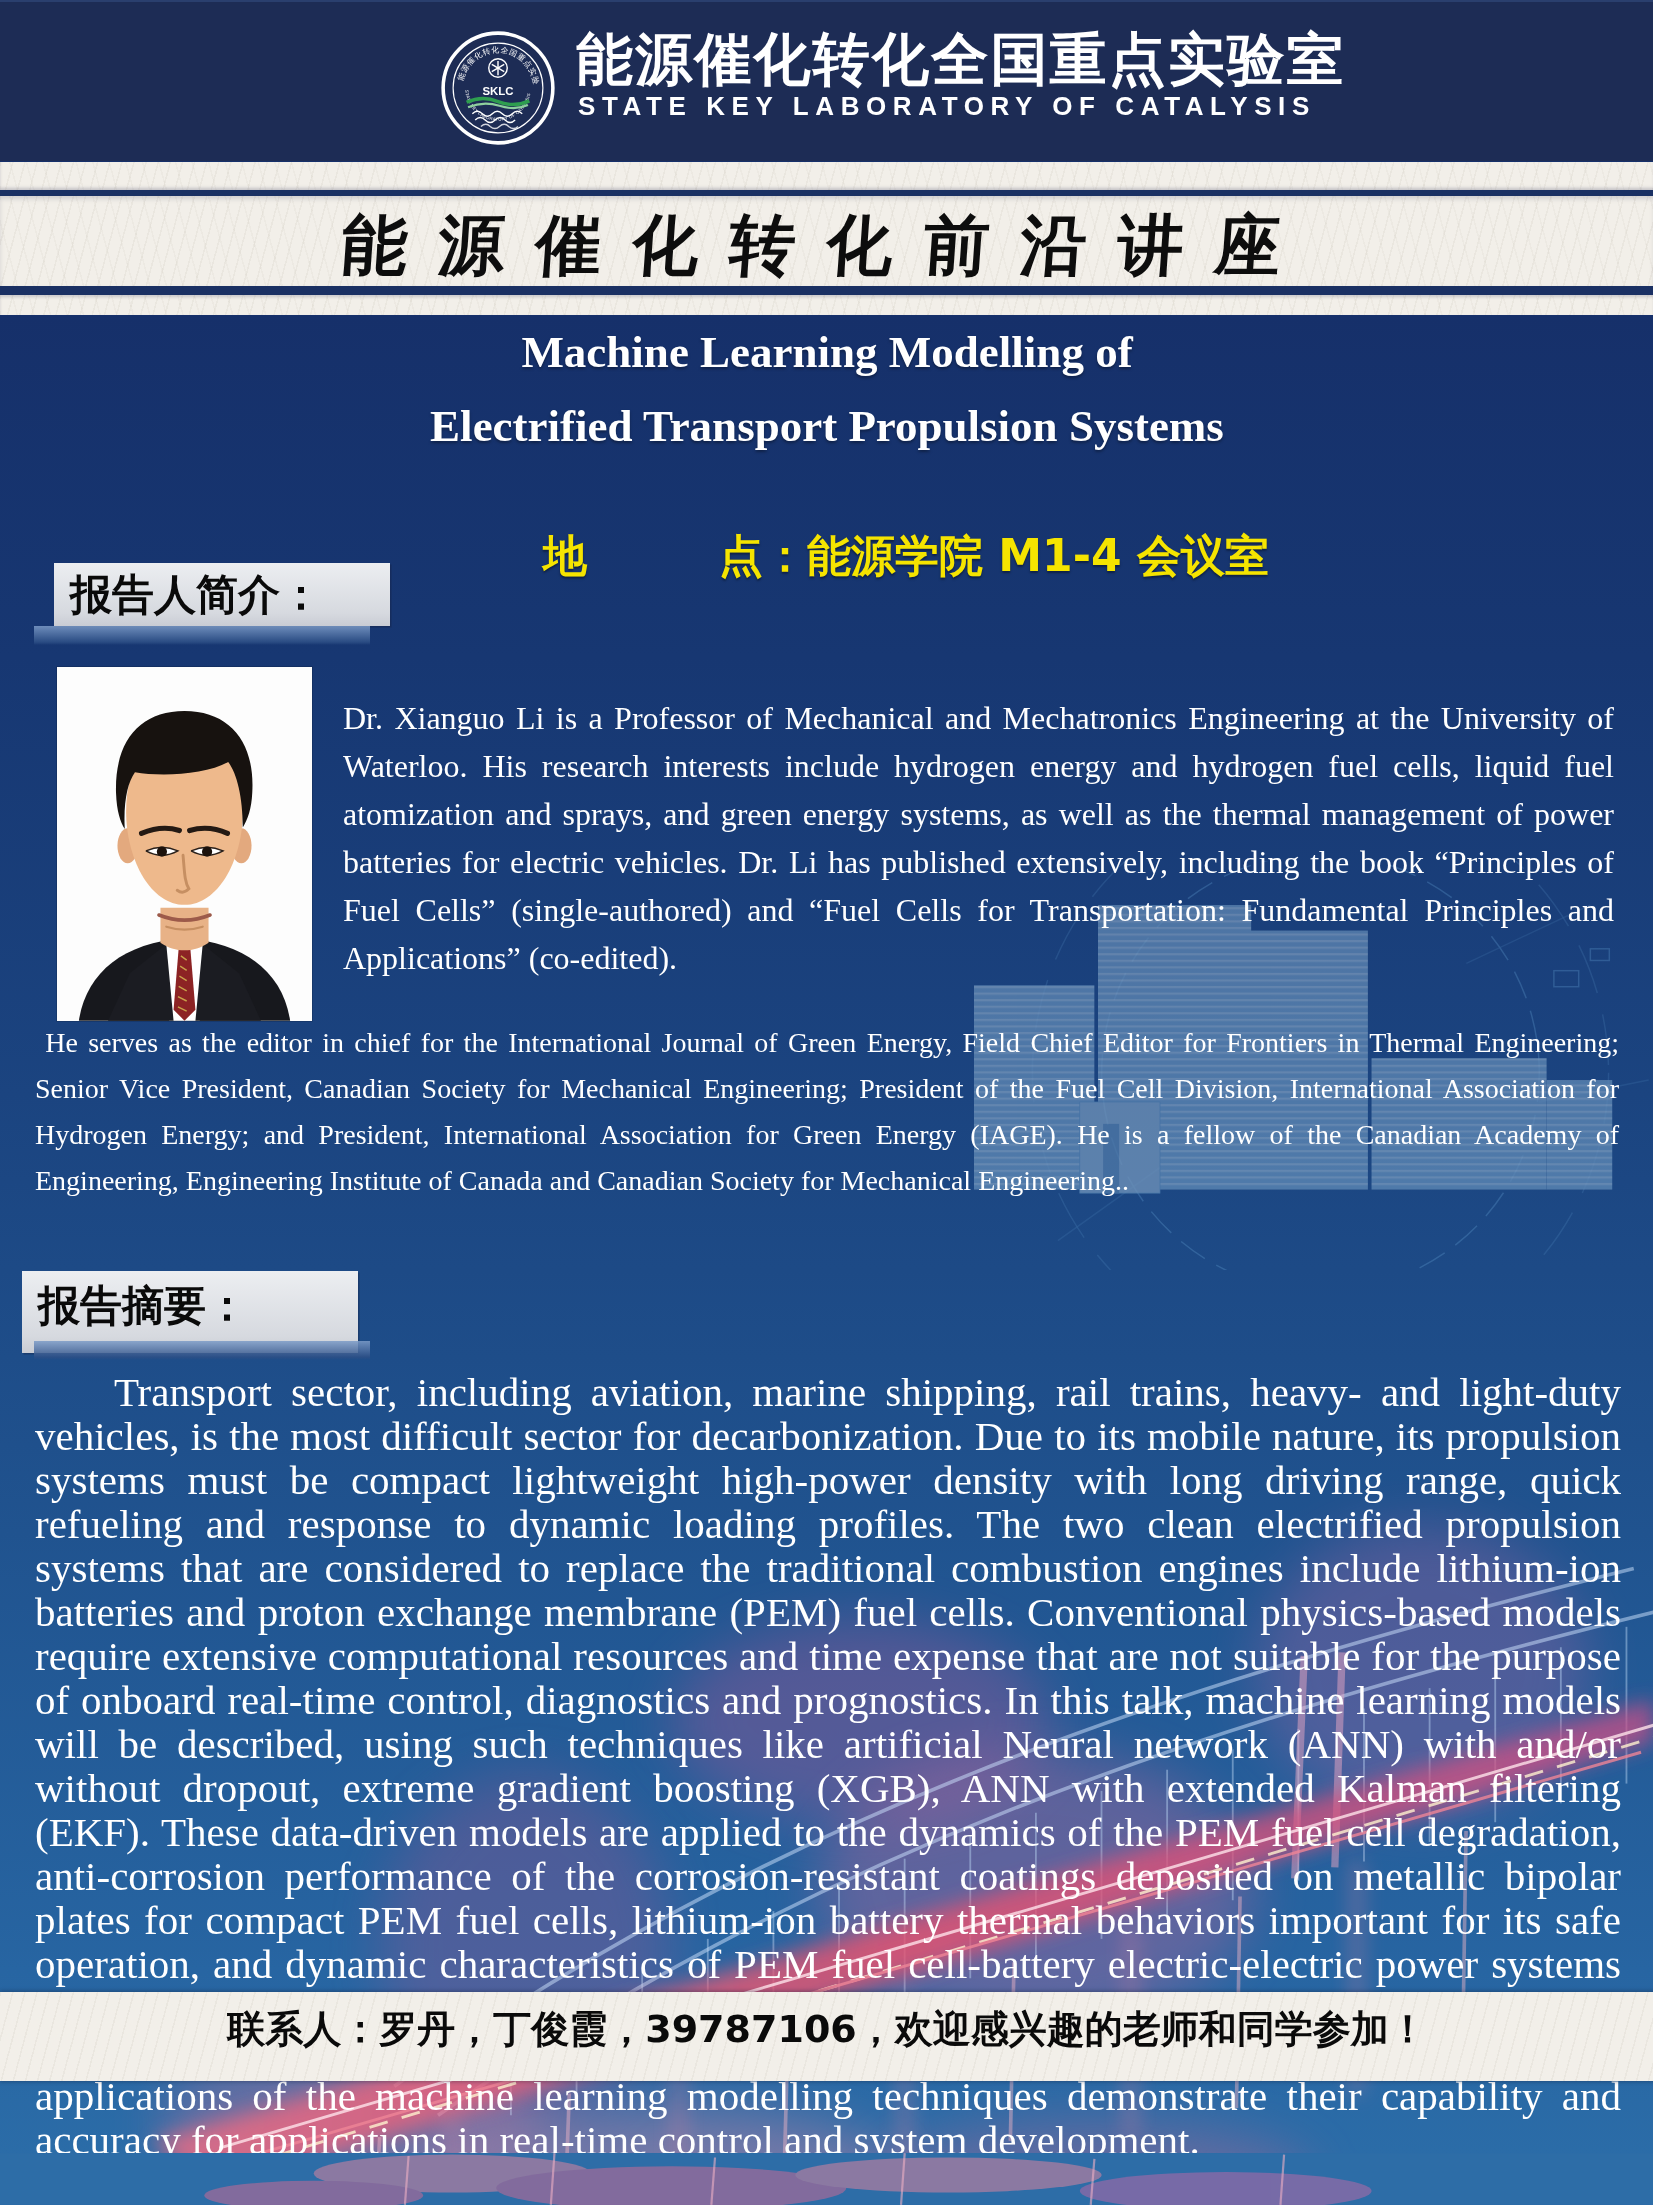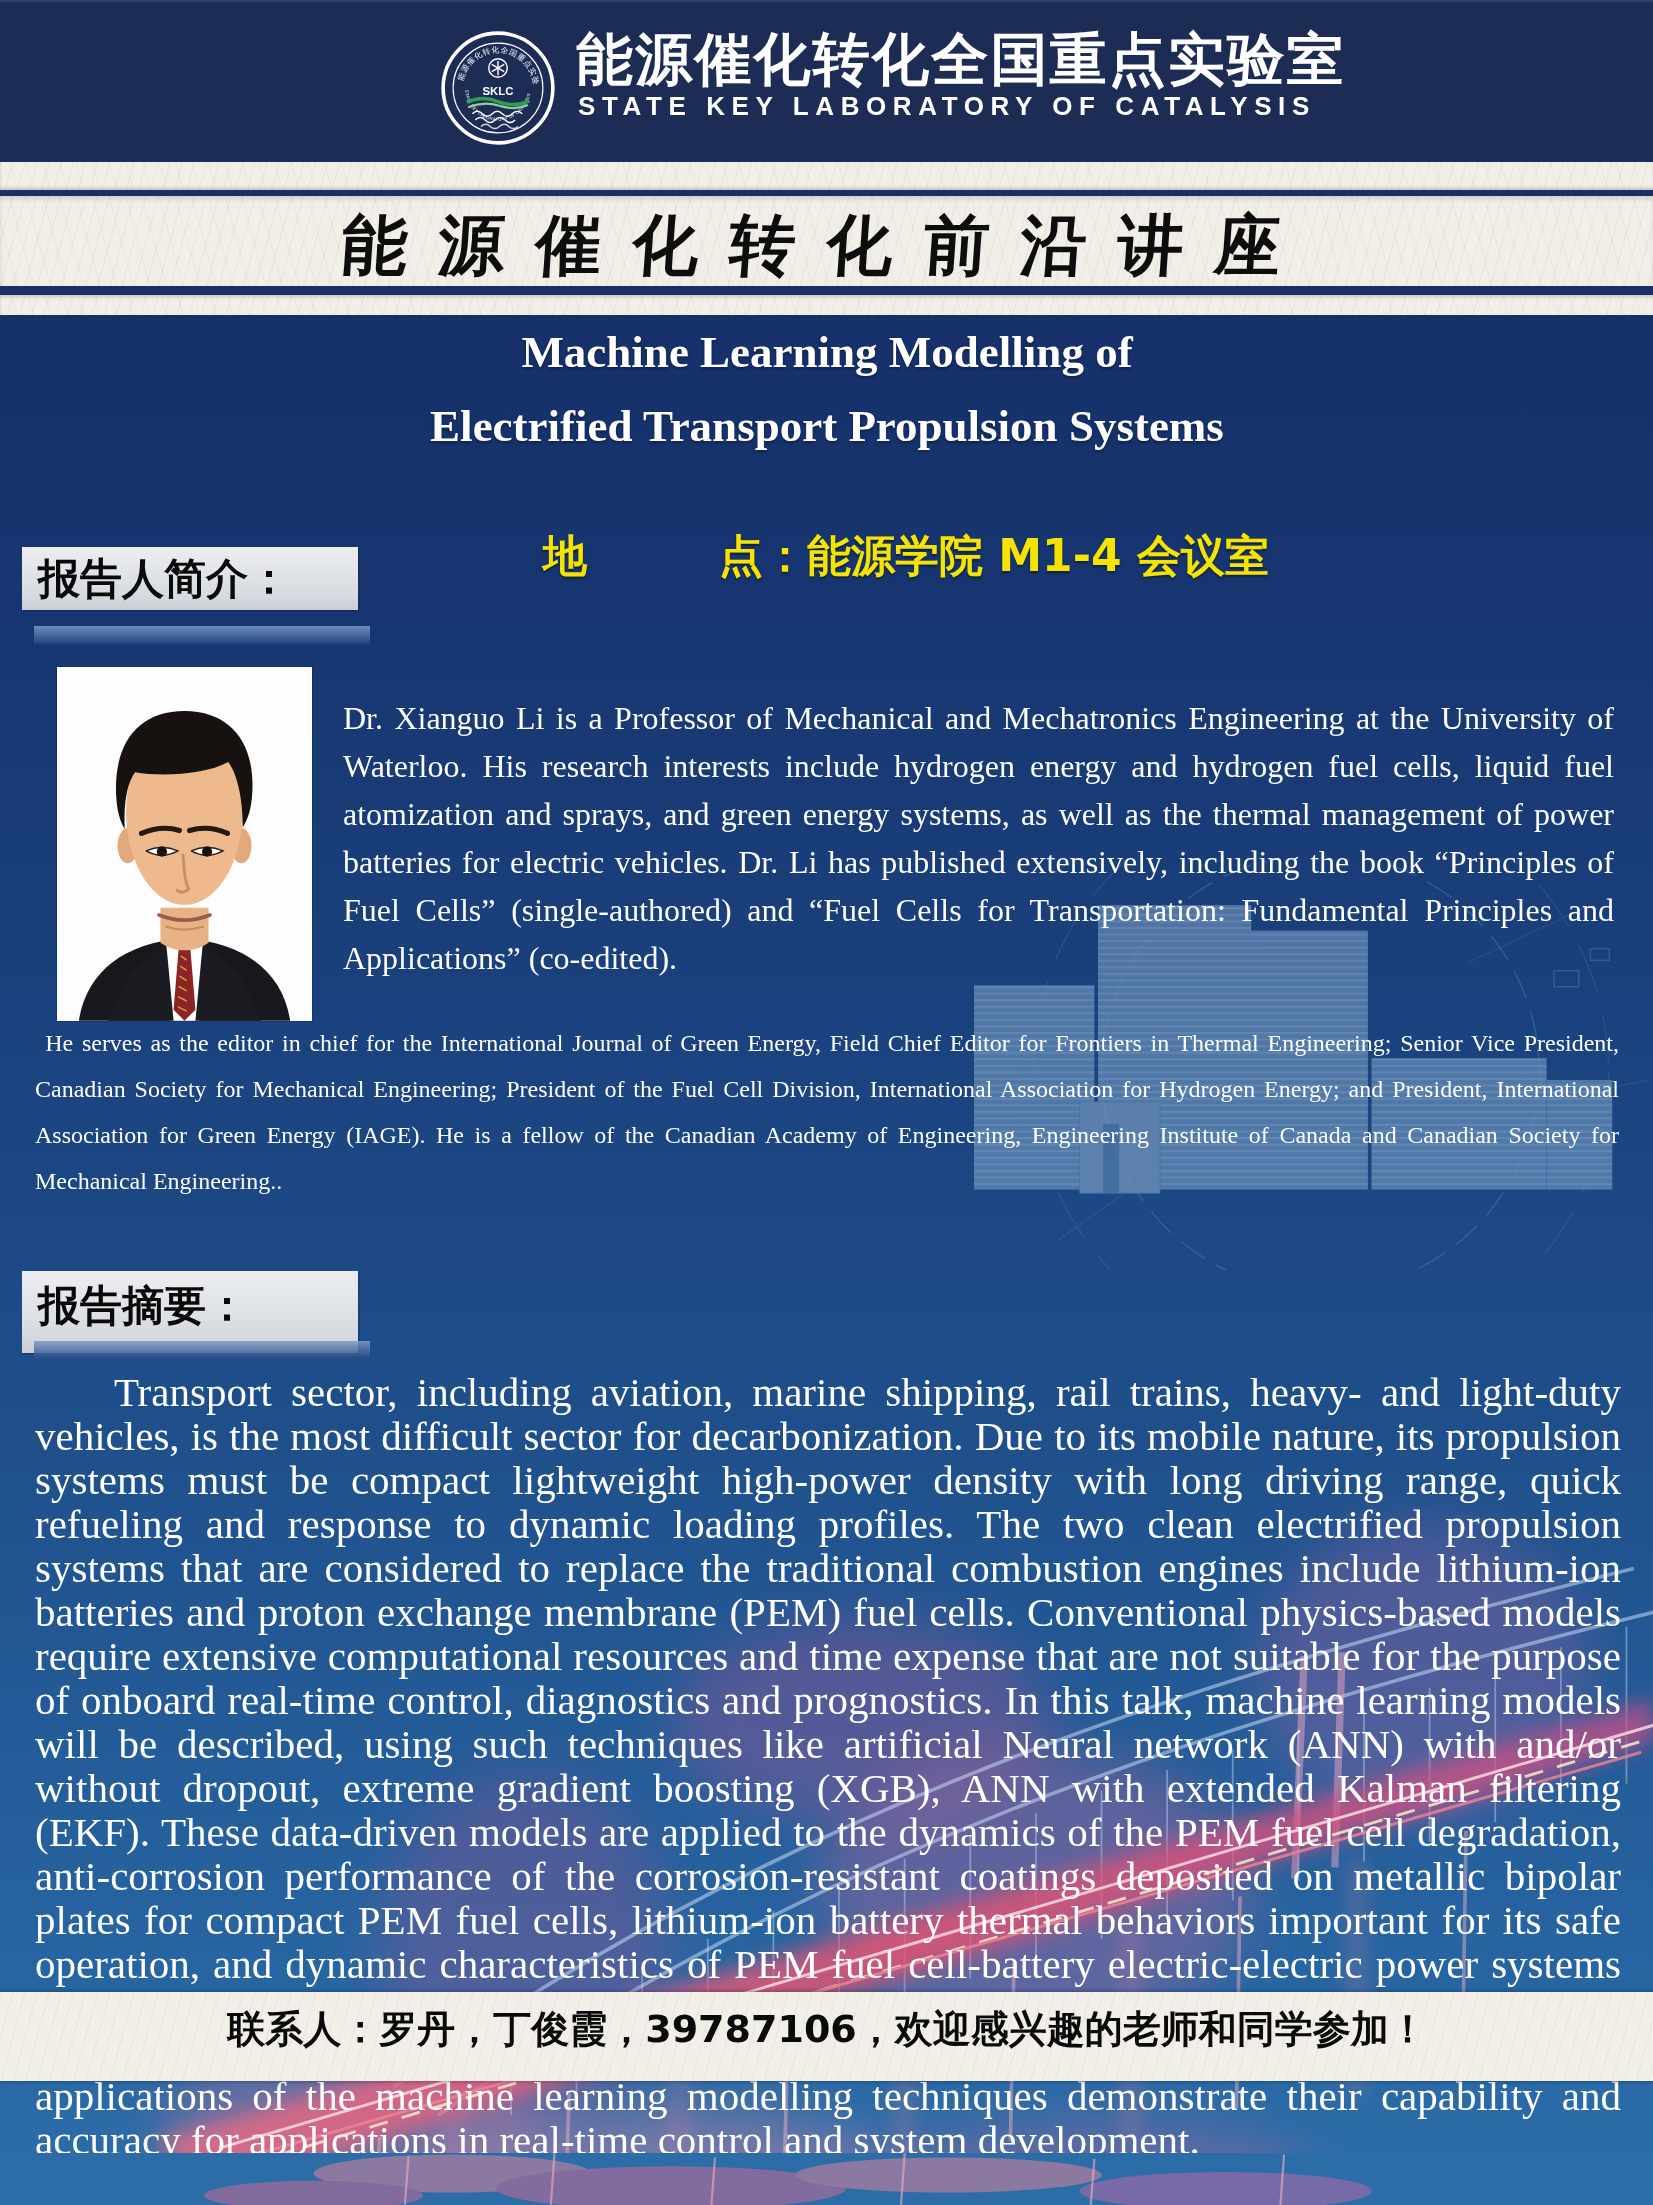--- a/index.html
+++ b/index.html
@@ -72,35 +72,35 @@
     box-shadow:1.5px 1.5px 0 rgba(20,30,60,.35);
     color:#0a0a0a;font-size:42px;font-weight:bold;
     font-family:"DejaVu Sans","Liberation Sans",sans-serif;
     line-height:63px;padding-left:16px;box-sizing:border-box;white-space:nowrap;
   }
   .sec-shadow{
     position:absolute;left:34px;width:336px;height:19px;
     background:linear-gradient(180deg,#7d9cc8,#2d4f86 85%,rgba(45,79,134,0));
     opacity:.85;
   }
-  .box1{top:547px;}
+  .box1{top:563px;margin-left:32px;}
   .shadow1{top:626px;}
   .box2{top:1271px;height:82px;line-height:70px;}
   .shadow2{top:1341px;}
   
   .photo{position:absolute;left:57px;top:667px;width:255px;height:354px;background:#ffffff;box-shadow:0 0 0 0.7px rgba(0,0,0,.2);}
   
   .bio-p1{
     position:absolute;left:343px;top:694px;width:1271px;
     color:#ffffff;font-size:32px;line-height:48px;
     text-align:justify;
   }
   .bio-p2{
     position:absolute;left:35px;top:1020px;width:1584px;
-    color:#ffffff;font-size:24px;line-height:46px;
+    color:#ffffff;font-size:28px;line-height:46px;
     text-align:justify;text-indent:10.2px;
   }
   .abstract-body{
     position:absolute;left:35px;top:1370px;width:1586px;
     color:#ffffff;font-size:41px;line-height:44px;
     text-align:justify;text-indent:79px;
   }
   
   .contact-bar{
     position:absolute;left:0;top:1992px;width:1654px;height:89px;

